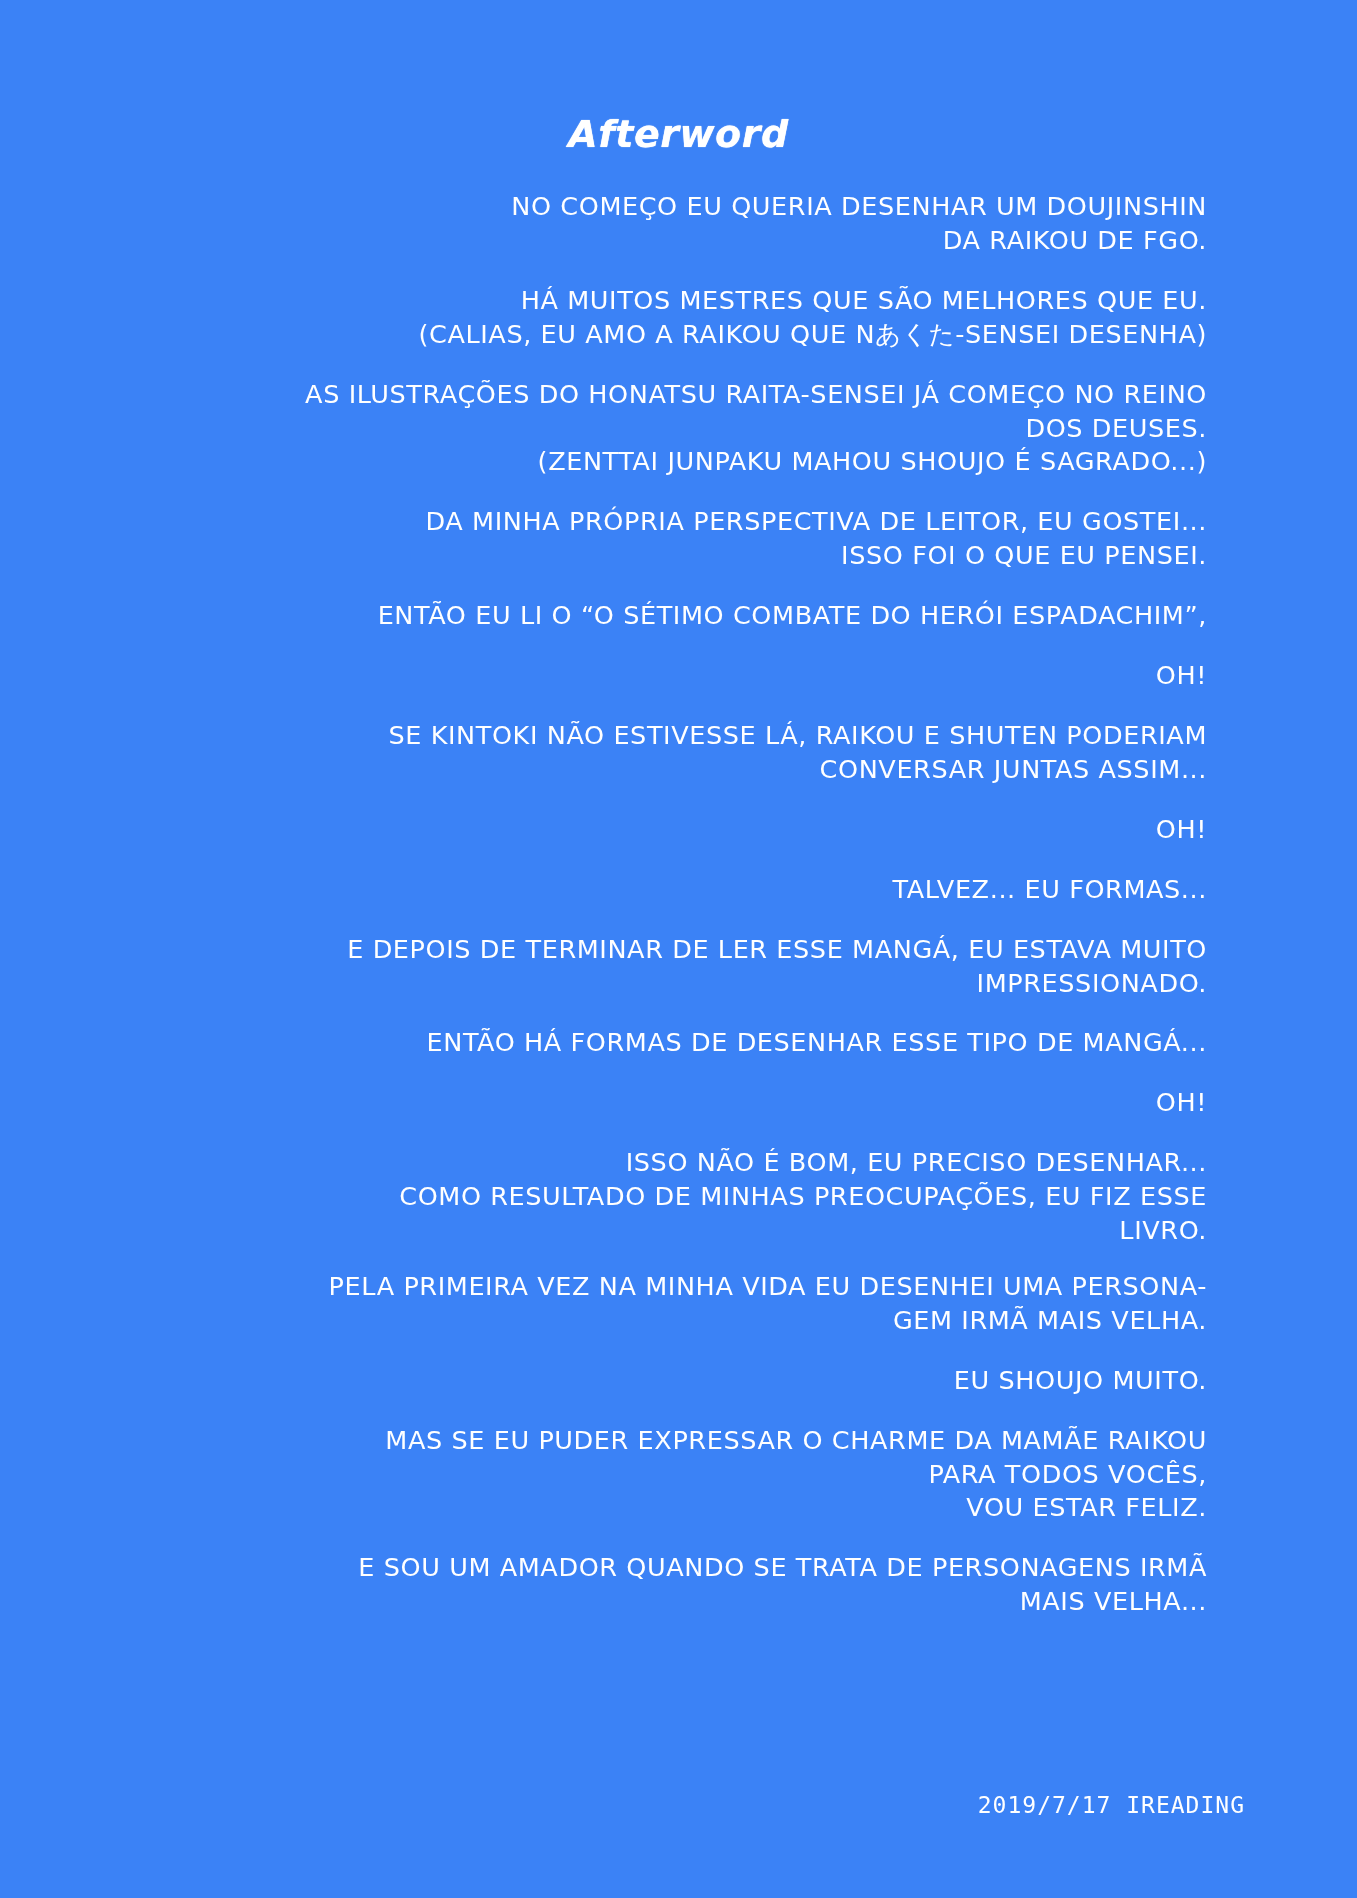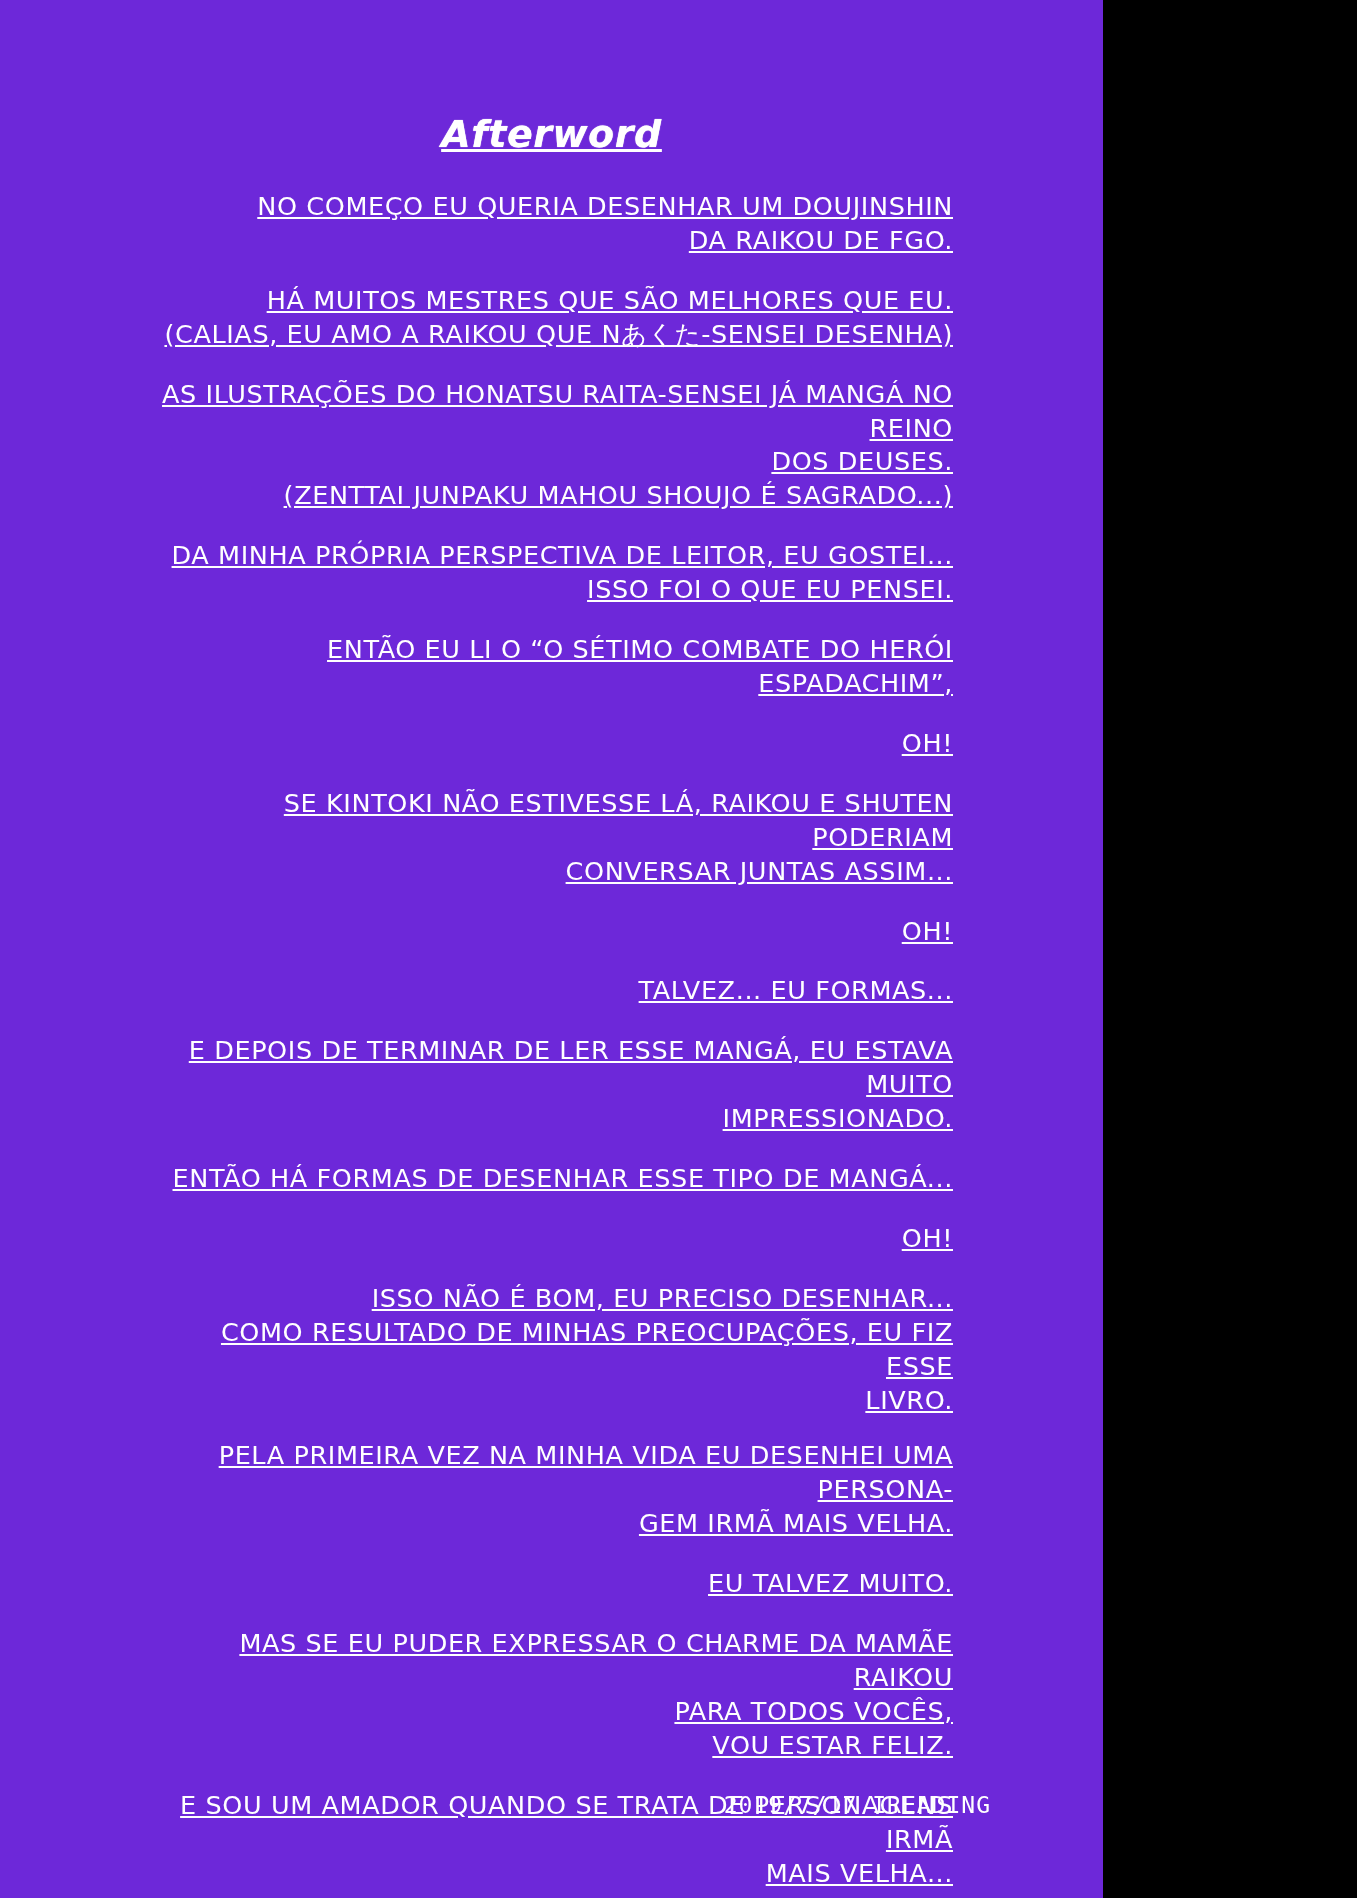--- a/index.html
+++ b/index.html
@@ -2,27 +2,26 @@
 <html><head>
 <meta charset="utf-8">
 <style>
   html, body {
     margin: 0;
     padding: 0;
     background: #000000;
   }
   .page {
     position: relative;
-    width: 1103px;
+    width: 1357px;
     height: 1898px;
-    background: #6d28d9;
+    background: #3b82f6;
     color: #ffffff;
     font-family: "DejaVu Sans", sans-serif;
     overflow: hidden;
-    text-decoration: underline;
   }
   .title {
     text-align: center;
     color: #ffffff;
     font-family: "DejaVu Sans", sans-serif;
     font-weight: bold;
     font-style: italic;
     font-size: 38px;
     letter-spacing: 0.5px;
     margin: 0;
@@ -62,41 +61,41 @@
 
 <div class="page">
 
   <h1 class="title">Afterword</h1>
 
   <div class="body-block">
     <p class="para">NO COMEÇO EU QUERIA DESENHAR UM DOUJINSHIN
 DA RAIKOU DE FGO.</p>
     <p class="para">HÁ MUITOS MESTRES QUE SÃO MELHORES QUE EU.
 (CALIAS, EU AMO A RAIKOU QUE Nあくた-SENSEI DESENHA)</p>
-    <p class="para">AS ILUSTRAÇÕES DO HONATSU RAITA-SENSEI JÁ MANGÁ NO REINO
+    <p class="para">AS ILUSTRAÇÕES DO HONATSU RAITA-SENSEI JÁ COMEÇO NO REINO
 DOS DEUSES.
 (ZENTTAI JUNPAKU MAHOU SHOUJO É SAGRADO...)</p>
     <p class="para">DA MINHA PRÓPRIA PERSPECTIVA DE LEITOR, EU GOSTEI...
 ISSO FOI O QUE EU PENSEI.</p>
     <p class="para">ENTÃO EU LI O “O SÉTIMO COMBATE DO HERÓI ESPADACHIM”,</p>
     <p class="para">OH!</p>
     <p class="para">SE KINTOKI NÃO ESTIVESSE LÁ, RAIKOU E SHUTEN PODERIAM
 CONVERSAR JUNTAS ASSIM...</p>
     <p class="para">OH!</p>
     <p class="para">TALVEZ... EU FORMAS...</p>
     <p class="para">E DEPOIS DE TERMINAR DE LER ESSE MANGÁ, EU ESTAVA MUITO
 IMPRESSIONADO.</p>
     <p class="para">ENTÃO HÁ FORMAS DE DESENHAR ESSE TIPO DE MANGÁ...</p>
     <p class="para">OH!</p>
     <p class="para small-gap">ISSO NÃO É BOM, EU PRECISO DESENHAR...
 COMO RESULTADO DE MINHAS PREOCUPAÇÕES, EU FIZ ESSE
 LIVRO.</p>
     <p class="para">PELA PRIMEIRA VEZ NA MINHA VIDA EU DESENHEI UMA PERSONA-
 GEM IRMÃ MAIS VELHA.</p>
-    <p class="para">EU TALVEZ MUITO.</p>
+    <p class="para">EU SHOUJO MUITO.</p>
     <p class="para">MAS SE EU PUDER EXPRESSAR O CHARME DA MAMÃE RAIKOU
 PARA TODOS VOCÊS,
 VOU ESTAR FELIZ.</p>
     <p class="para">E SOU UM AMADOR QUANDO SE TRATA DE PERSONAGENS IRMÃ
 MAIS VELHA...</p>
   </div>
 
   <div class="signature">2019/7/17 IREADING</div>
 
 </div>

